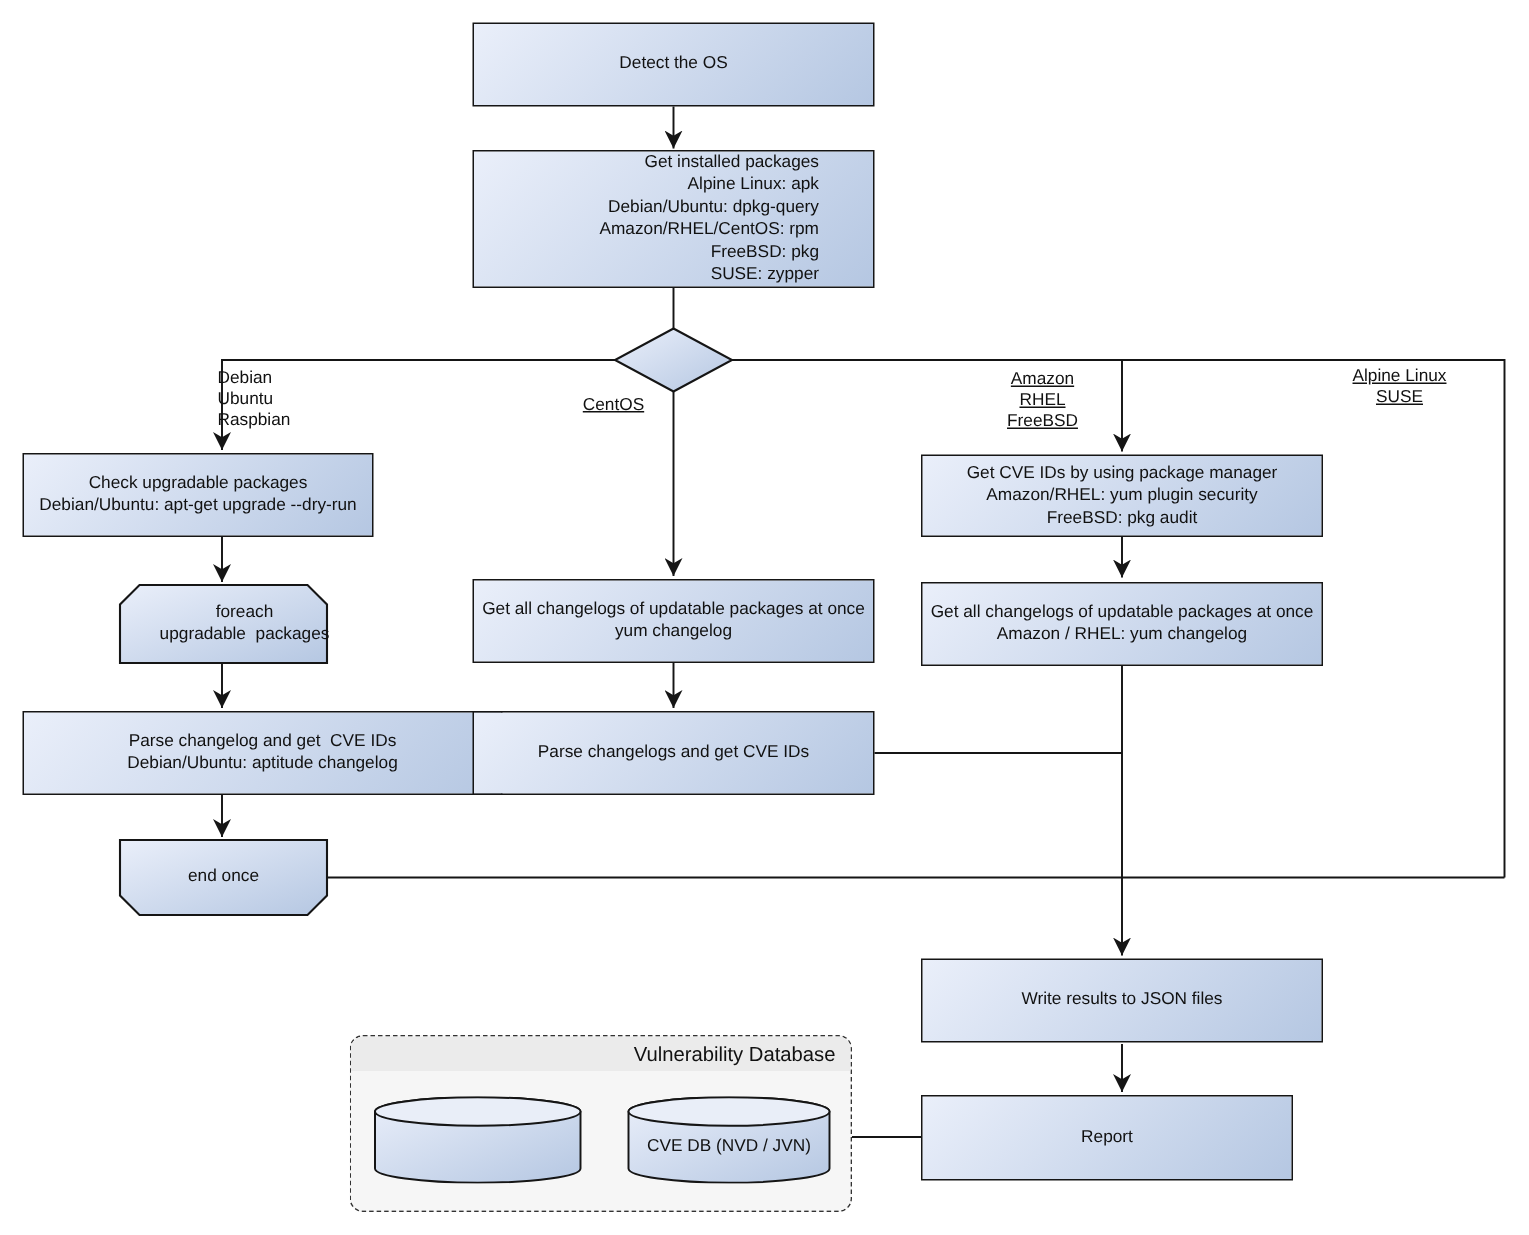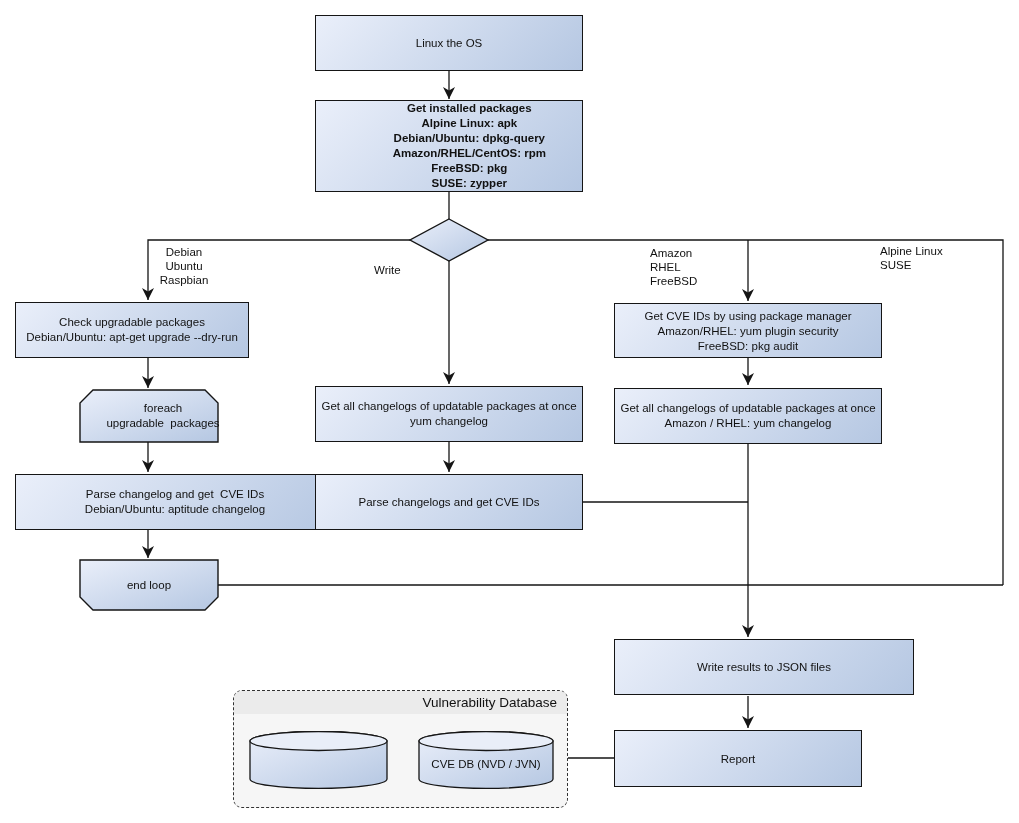--- a/index.html
+++ b/index.html
@@ -15,24 +15,24 @@
   .node{
     position:absolute; z-index:2; box-sizing:border-box;
     background:linear-gradient(135deg, var(--g1) 0%, var(--g2) 100%);
     border:1.4px solid var(--ink);
   }
   .ntext{
     position:absolute; font-size:11.5px; line-height:15px;
     white-space:pre; color:#111; z-index:3;
   }
   .center{left:50%; top:50%; transform:translate(-50%,-50%); text-align:center;}
-  .righted{right:36px; top:50%; transform:translateY(-50%); text-align:center;font-weight:bold;}
+  .righted{right:36px; top:50%; transform:translateY(-50%); text-align:right;}
   .freefloat{position:absolute; z-index:3; font-size:11.5px; line-height:13.8px; white-space:pre;}
-  .lbl-center{text-align:center;}
-  .lbl-right{text-align:left;}
+  .lbl-center{}
+  .lbl-right{text-align:center;text-decoration:underline;}
   .dbpanel{
     position:absolute; z-index:2; box-sizing:border-box;
     background:var(--db-fill); border:1.5px dashed #333; border-radius:9px;
     overflow:hidden;
   }
   .dbstrip{
     position:absolute; left:0; top:0; right:0; height:23px;
     background:var(--db-strip);
   }
   .dbtitle{
@@ -80,21 +80,21 @@
       <line x1="748" y1="696" x2="748" y2="728" marker-end="url(#arw)"></line>
       <line x1="568" y1="758" x2="614" y2="758"></line>
     </g>
 
     <polygon points="449,219 488,240 449,261 410,240" fill="url(#nodeGrad)" stroke="var(--ink)" stroke-width="1.4"></polygon>
     <polygon points="93,390 205,390 218,403 218,442 80,442 80,403" fill="url(#nodeGrad)" stroke="var(--ink)" stroke-width="1.4"></polygon>
     <polygon points="80,560 218,560 218,597 205,610 93,610 80,597" fill="url(#nodeGrad)" stroke="var(--ink)" stroke-width="1.4"></polygon>
   </svg>
 
   <div class="node" style="left:315px;top:15px;width:268px;height:56px">
-    <div class="ntext center">Linux the OS</div>
+    <div class="ntext center">Detect the OS</div>
   </div>
 
   <div class="node" style="left:315px;top:100px;width:268px;height:92px">
     <div class="ntext righted">Get installed packages
 Alpine Linux: apk
 Debian/Ubuntu: dpkg-query
 Amazon/RHEL/CentOS: rpm
 FreeBSD: pkg
 SUSE: zypper</div>
   </div>
@@ -105,21 +105,21 @@
   </div>
 
   <div class="ntext center" style="left:163px;top:416px;transform:translate(-50%,-50%);z-index:3">foreach
 upgradable  packages</div>
 
   <div class="node" style="left:15px;top:474px;width:320px;height:56px">
     <div class="ntext center">Parse changelog and get  CVE IDs
 Debian/Ubuntu: aptitude changelog</div>
   </div>
 
-  <div class="ntext center" style="left:149px;top:585px;transform:translate(-50%,-50%);z-index:3">end loop</div>
+  <div class="ntext center" style="left:149px;top:585px;transform:translate(-50%,-50%);z-index:3">end once</div>
 
   <div class="node" style="left:315px;top:386px;width:268px;height:56px">
     <div class="ntext center">Get all changelogs of updatable packages at once
 yum changelog</div>
   </div>
 
   <div class="node" style="left:315px;top:474px;width:268px;height:56px">
     <div class="ntext center">Parse changelogs and get CVE IDs</div>
   </div>
 
@@ -127,32 +127,32 @@
     <div class="ntext center">Get CVE IDs by using package manager
 Amazon/RHEL: yum plugin security
 FreeBSD: pkg audit</div>
   </div>
 
   <div class="node" style="left:614px;top:388px;width:268px;height:56px">
     <div class="ntext center">Get all changelogs of updatable packages at once
 Amazon / RHEL: yum changelog</div>
   </div>
 
-  <div class="node" style="left:614px;top:639px;width:300px;height:56px">
+  <div class="node" style="left:614px;top:639px;width:268px;height:56px">
     <div class="ntext center">Write results to JSON files</div>
   </div>
 
   <div class="node" style="left:614px;top:730px;width:248px;height:57px">
     <div class="ntext center">Report</div>
   </div>
 
   <div class="freefloat lbl-center" style="left:145px;top:246px;width:78px">Debian
 Ubuntu
 Raspbian</div>
-  <div class="freefloat lbl-right" style="left:374px;top:264px;width:70px">Write</div>
+  <div class="freefloat lbl-right" style="left:374px;top:264px;width:70px">CentOS</div>
   <div class="freefloat lbl-right" style="left:650px;top:247px;width:90px">Amazon
 RHEL
 FreeBSD</div>
   <div class="freefloat lbl-right" style="left:880px;top:245px;width:106px">Alpine Linux
 SUSE</div>
 
   <div class="dbpanel" style="left:233px;top:690px;width:335px;height:118px">
     <div class="dbstrip"></div>
     <div class="dbtitle">Vulnerability Database</div>
 

